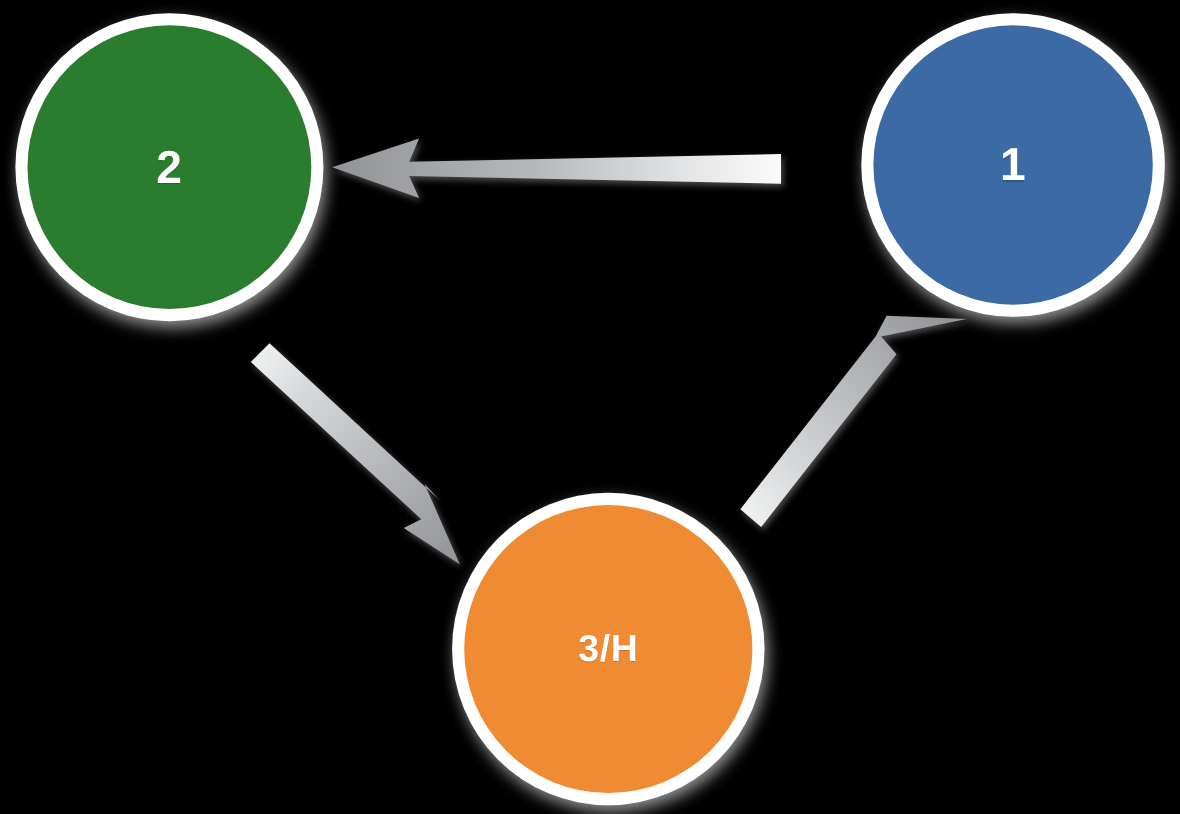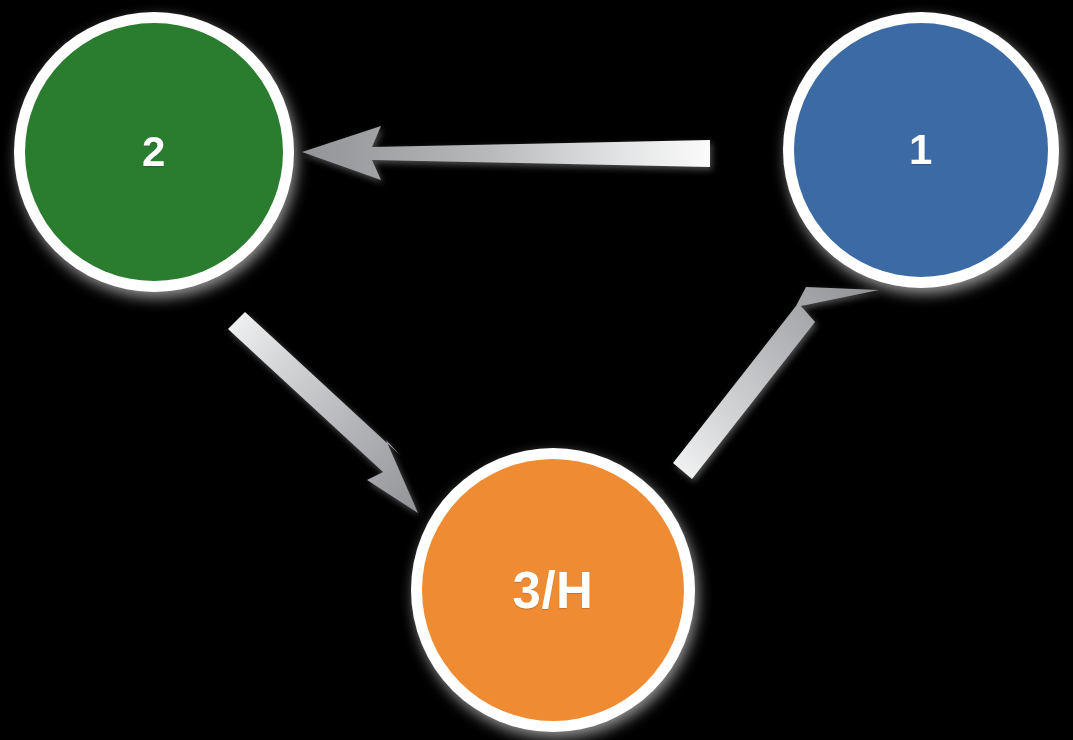--- a/index.html
+++ b/index.html
@@ -32,21 +32,21 @@
     color: #ffffff;
     font-weight: bold;
     font-family: "Liberation Sans", sans-serif;
     letter-spacing: 0.5px;
     white-space: nowrap;
     pointer-events: none;
     text-shadow: 0 1px 1px rgba(0,0,0,0.18);
   }
   .lbl-1 { left: 921px; top: 150px; font-size: 42px; }
   .lbl-2 { left: 154px; top: 152px; font-size: 42px; }
-  .lbl-3 { left: 553px; top: 590px; font-size: 51px; }
+  .lbl-3 { left: 553px; top: 590px; font-size: 34px; }
   .hotspot {
     position: absolute;
     border-radius: 50%;
     transform: translate(-50%, -50%);
     background: transparent;
   }
 </style>
 </head>
 <body>
 

